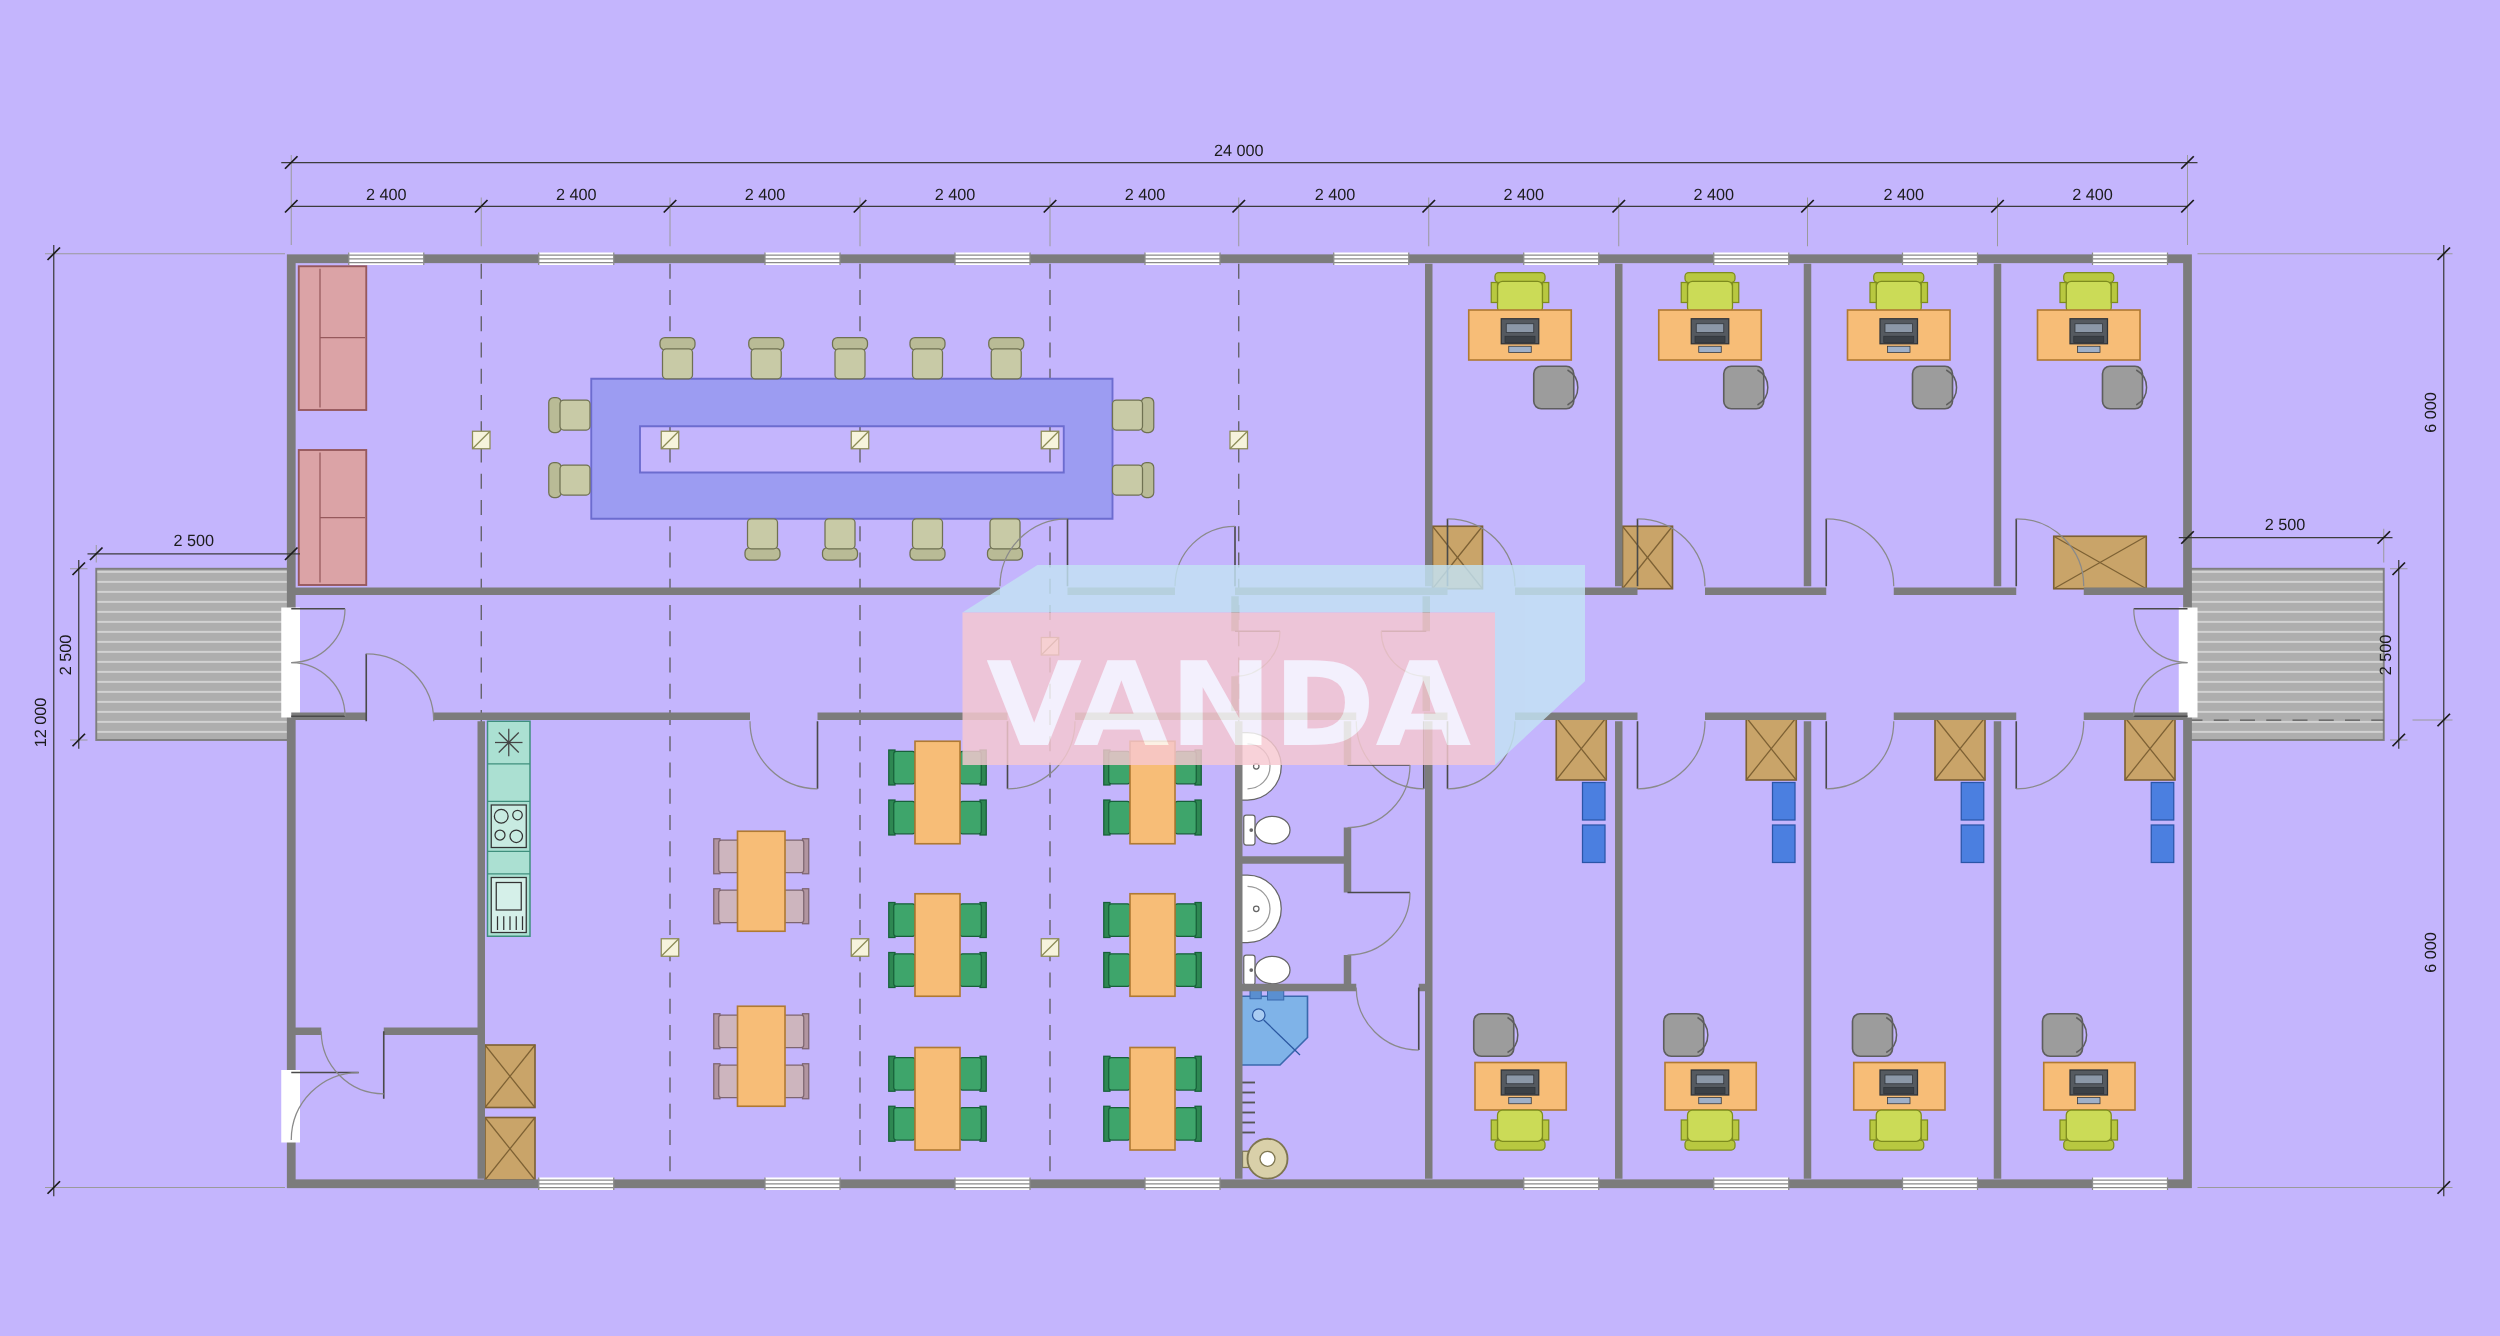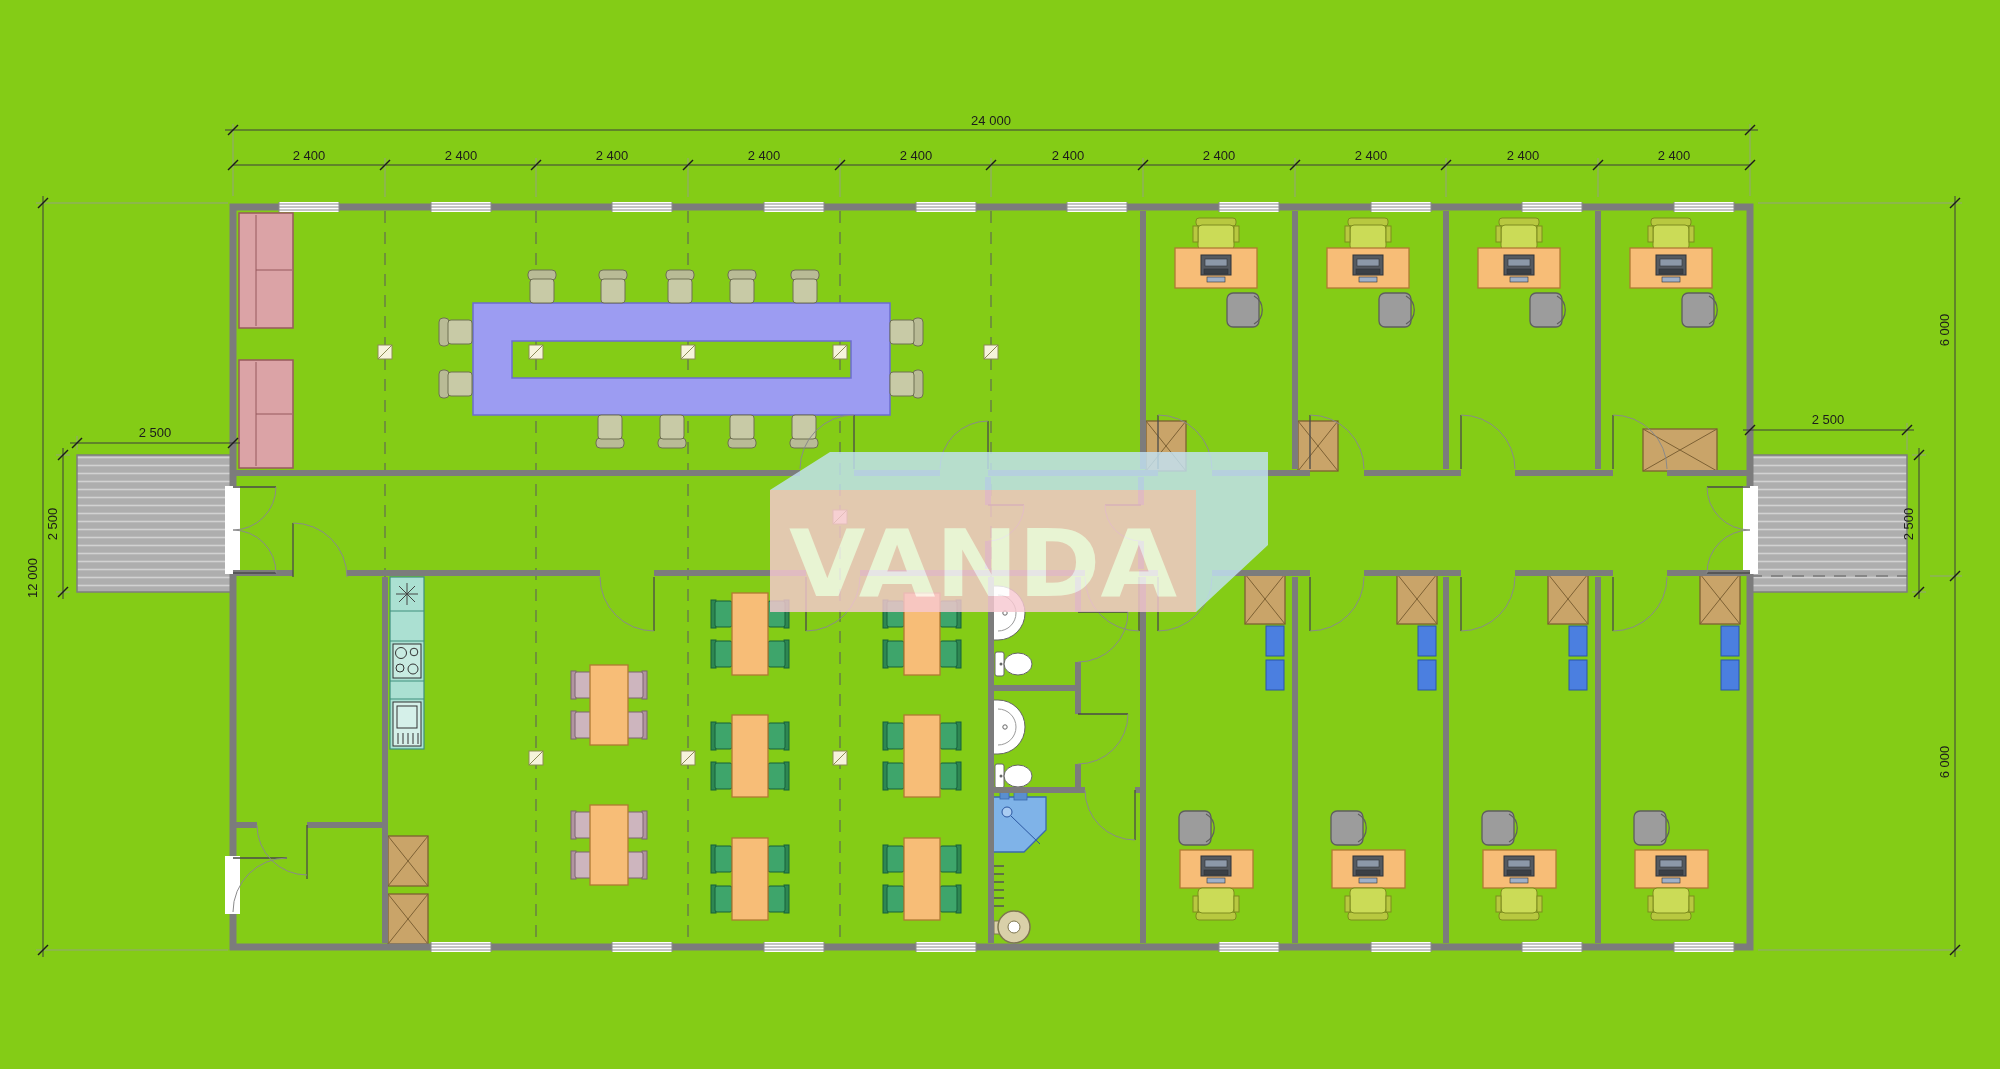--- a/index.html
+++ b/index.html
@@ -1,16 +1,16 @@
 <!DOCTYPE html>
 <html><head>
 <meta charset="utf-8">
 <style>
   html,body{margin:0;padding:0;background:#ffffff;}
-  .stage{position:relative;width:2000px;height:1069px;background:#84cc16;overflow:hidden;
+  .stage{position:relative;width:2000px;height:1069px;background:#c4b5fd;overflow:hidden;
          font-family:"Liberation Sans", sans-serif;text-align:center;}
   svg{position:absolute;left:0;top:0;}
   .dimtxt{font-family:"Liberation Sans", sans-serif;font-size:13px;fill:#1c1c1c;}
   .wm-text{font-family:"DejaVu Sans", sans-serif;font-weight:bold;fill:#ffffff;opacity:.97;}
   .ext{stroke:#9a9a9a;stroke-width:.8;}
   .dim{stroke:#3c3c3c;stroke-width:1;}
   .tick{stroke:#1c1c1c;stroke-width:1.4;}
   .wallseg{stroke:#7c7c7c;stroke-width:7;fill:none;}
   .innerwall{stroke:#7c7c7c;stroke-width:6;fill:none;}
   .leaf{stroke:#4a4a4a;stroke-width:1.3;fill:none;}

